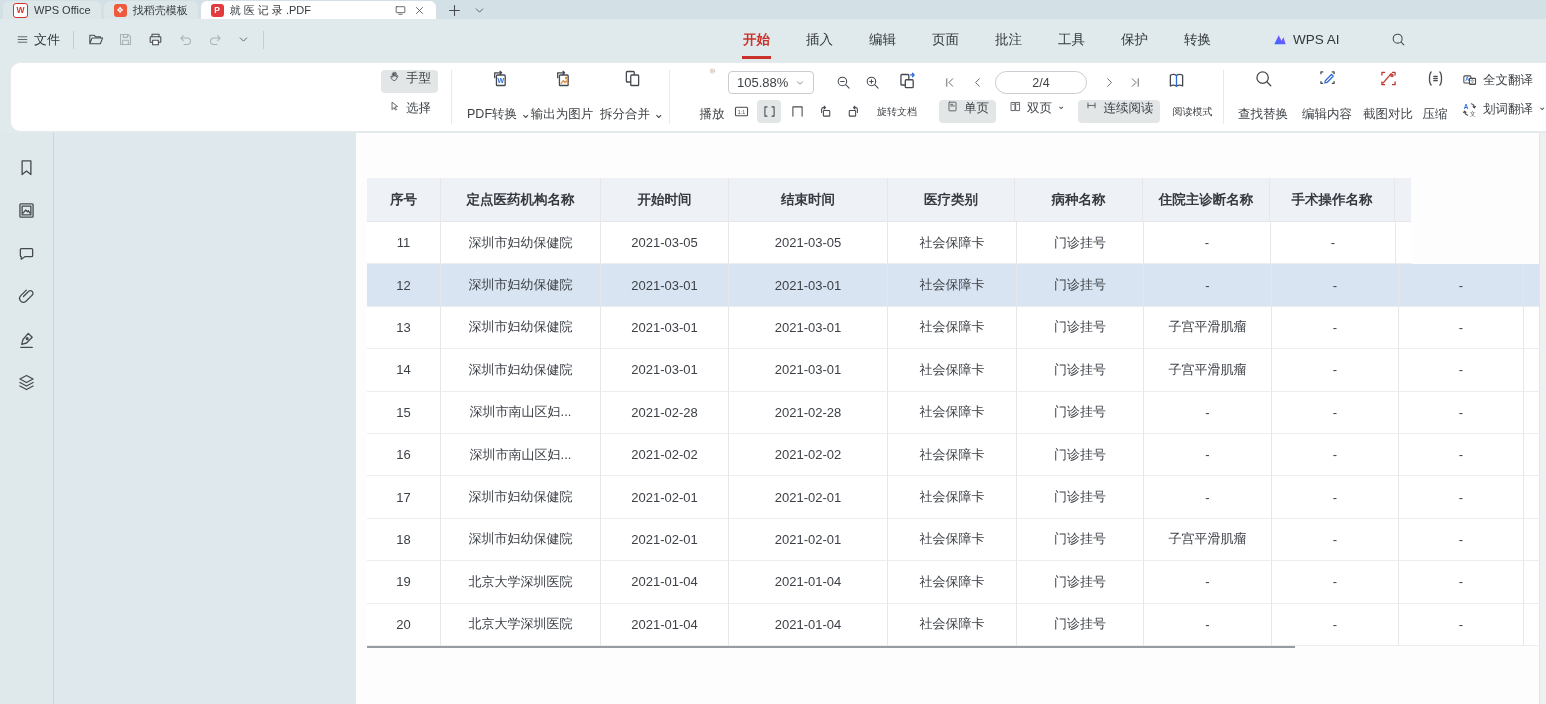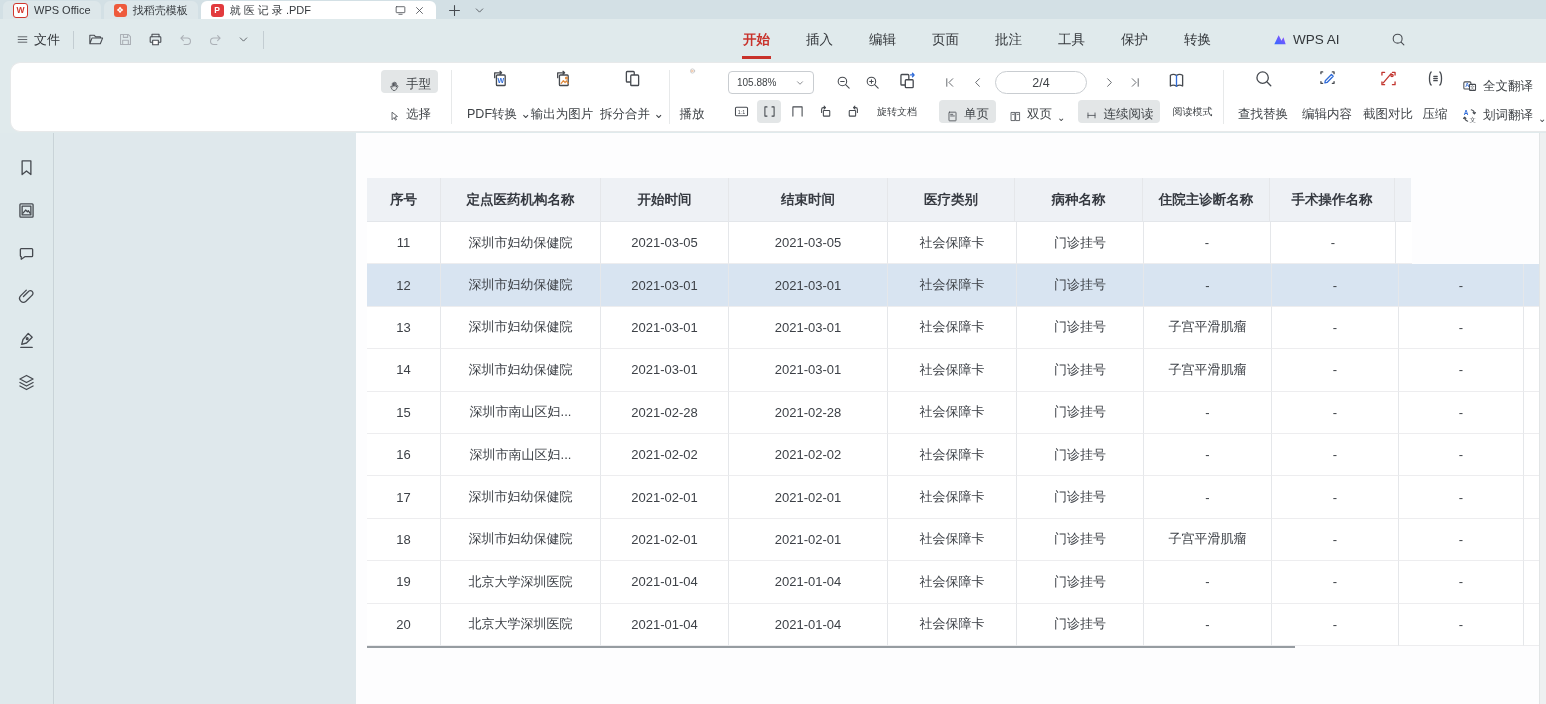--- a/index.html
+++ b/index.html
@@ -29,27 +29,27 @@
   .vdiv{width:1px;height:18px;background:#c3cdd2}
   .menu-tabs{position:absolute;left:742px;top:0;height:41px;display:flex;align-items:center;gap:34px}
   .mtab{font-size:13.5px;color:#33373b;position:relative;padding:0 1px;white-space:nowrap}
   .mtab.active{color:#c8322b;font-weight:bold}
   .mtab.active::after{content:"";position:absolute;left:0;right:0;bottom:-10px;height:3px;background:#c8322b}
   .menu-ai{display:flex;align-items:center;gap:5px;font-size:13.5px;color:#33373b;margin-left:26px}
   
   .toolbar{position:absolute;left:10px;top:62px;width:1536px;height:70px;background:#fff;
            border:1px solid #e7e9ea;border-right:none;border-radius:10px 0 0 10px;box-sizing:border-box}
   .tb{position:absolute;display:flex;align-items:center;gap:5px;font-size:12.5px;color:#3f4347;white-space:nowrap}
-  .pill{height:23px;padding:0 7px;border-radius:4px;display:flex;align-items:flex-end;gap:5px}
+  .pill{height:23px;padding:0 7px;border-radius:4px;display:flex;align-items:flex-start;gap:5px}
   .pill.on{background:#e3e6e7}
   .big{position:absolute;top:5px;height:57px;display:flex;flex-direction:column;align-items:center;
        justify-content:space-between;font-size:12.5px;color:#3f4347;padding-bottom:2px;box-sizing:border-box;white-space:nowrap}
   .tdiv{position:absolute;top:7px;width:1px;height:54px;background:#e7e9ea}
   .zoombox{width:86px;height:23px;border:1px solid #c9cdd1;border-radius:4px;background:#fff;
-           display:flex;align-items:center;justify-content:space-between;padding:0 8px;font-size:10px;box-sizing:border-box}
+           display:flex;align-items:center;justify-content:space-between;padding:0 8px;font-size:13px;box-sizing:border-box}
   .pagebox{width:92px;height:23px;border:1px solid #c9cdd1;border-radius:12px;background:#fff;
            text-align:center;font-size:12.5px;box-sizing:border-box;color:#3f4347;outline:none;font-family:inherit}
   .sq{width:24px;height:23px;border-radius:4px;display:flex;align-items:center;justify-content:center}
   .sq.on{background:#e3e6e7}
   .lbl{font-size:10px;color:#3f4347}
   
   .main{position:absolute;left:0;top:133px;width:1546px;bottom:0}
   .iconstrip{position:absolute;left:0;top:0;width:54px;bottom:0;background:#dfe9ec;border-right:1px solid #c9d3d8;
              display:flex;flex-direction:column;align-items:center;padding-top:24px;gap:22px;box-sizing:border-box}
   .leftpane{position:absolute;left:55px;top:0;width:301px;bottom:0;background:#dfe8ec}
@@ -201,21 +201,21 @@
   <div class="big" style="left:580px;width:82px;">
     <svg class="ico lg" viewBox="0 0 24 24">
         <rect x="5" y="4" width="9" height="12" rx="1"></rect>
         <rect x="10" y="8" width="9" height="12" rx="1" fill="#fff"></rect>
       </svg>
     <span><span>拆分合并</span> ⌄</span>
   </div>
 
   <div class="tdiv" style="left:658px;"></div>
 
-  <div class="big" style="left:656px;width:50px;gap:32px;">
+  <div class="big" style="left:676px;width:50px;gap:32px;">
     <svg class="ico lg" viewBox="0 0 24 24">
         <circle cx="12" cy="12" r="8.6" stroke="#8c9096"></circle>
         <path d="M10 8.5l6 3.5-6 3.5z" stroke="#e0813a"></path>
       </svg>
     <span>播放</span>
   </div>
 
   <div class="tb" style="left:717px;top:8px;">
     <div class="zoombox">
       <span>105.88%</span>

